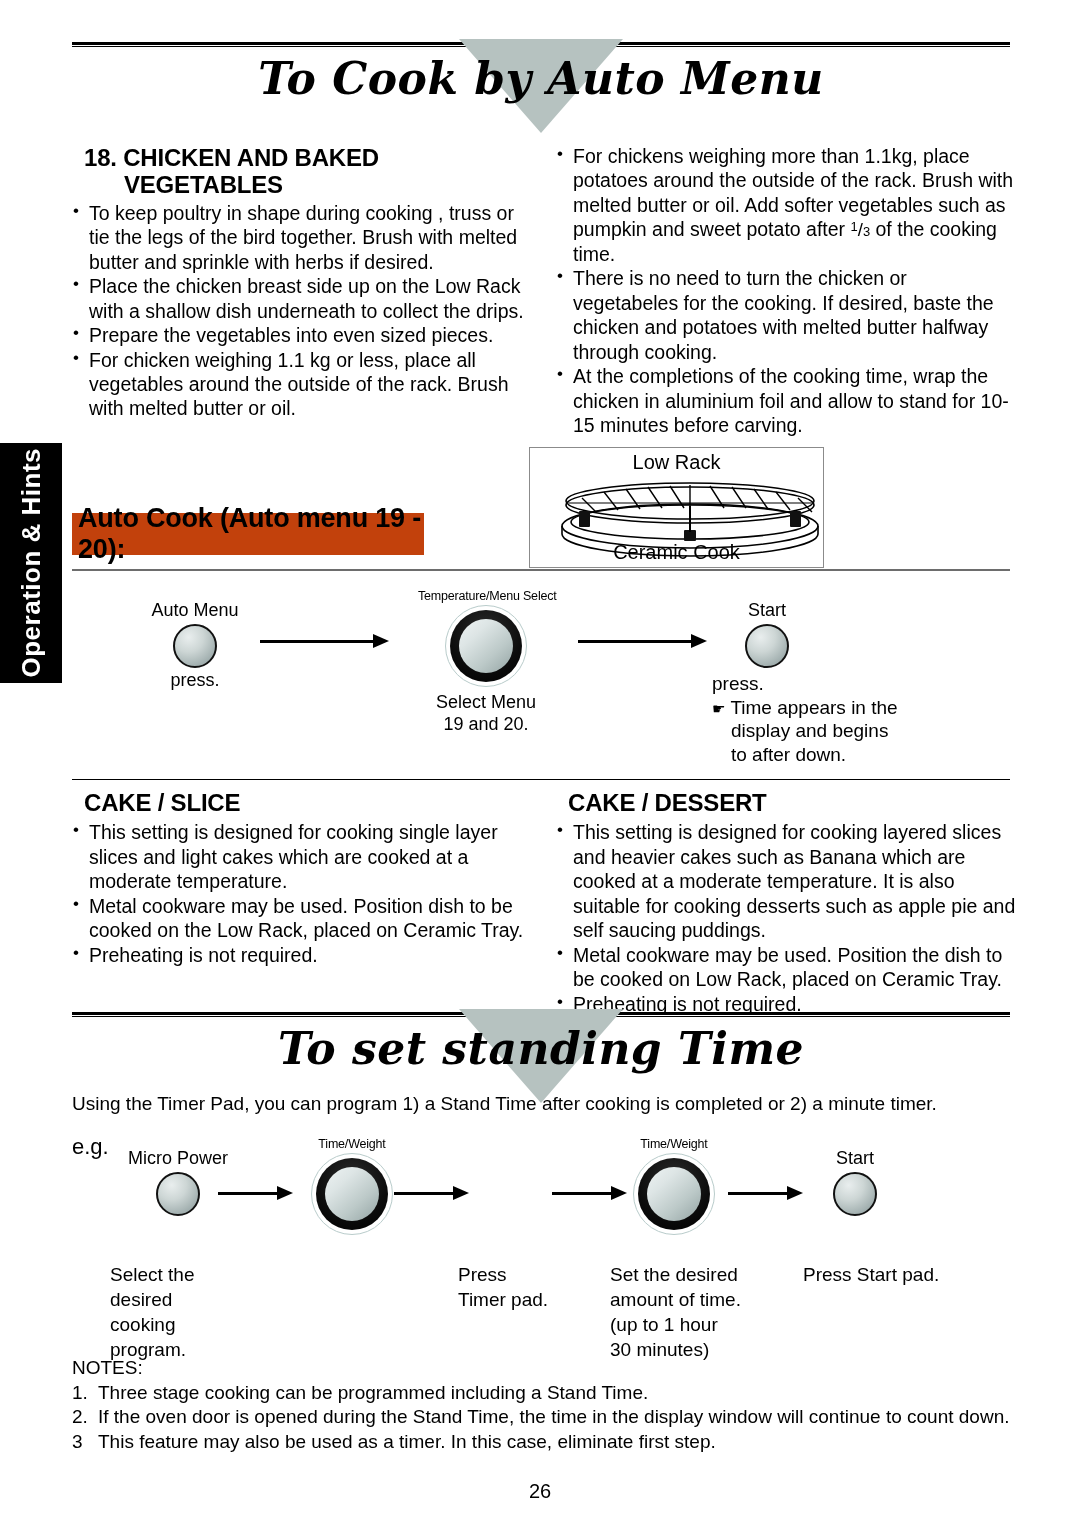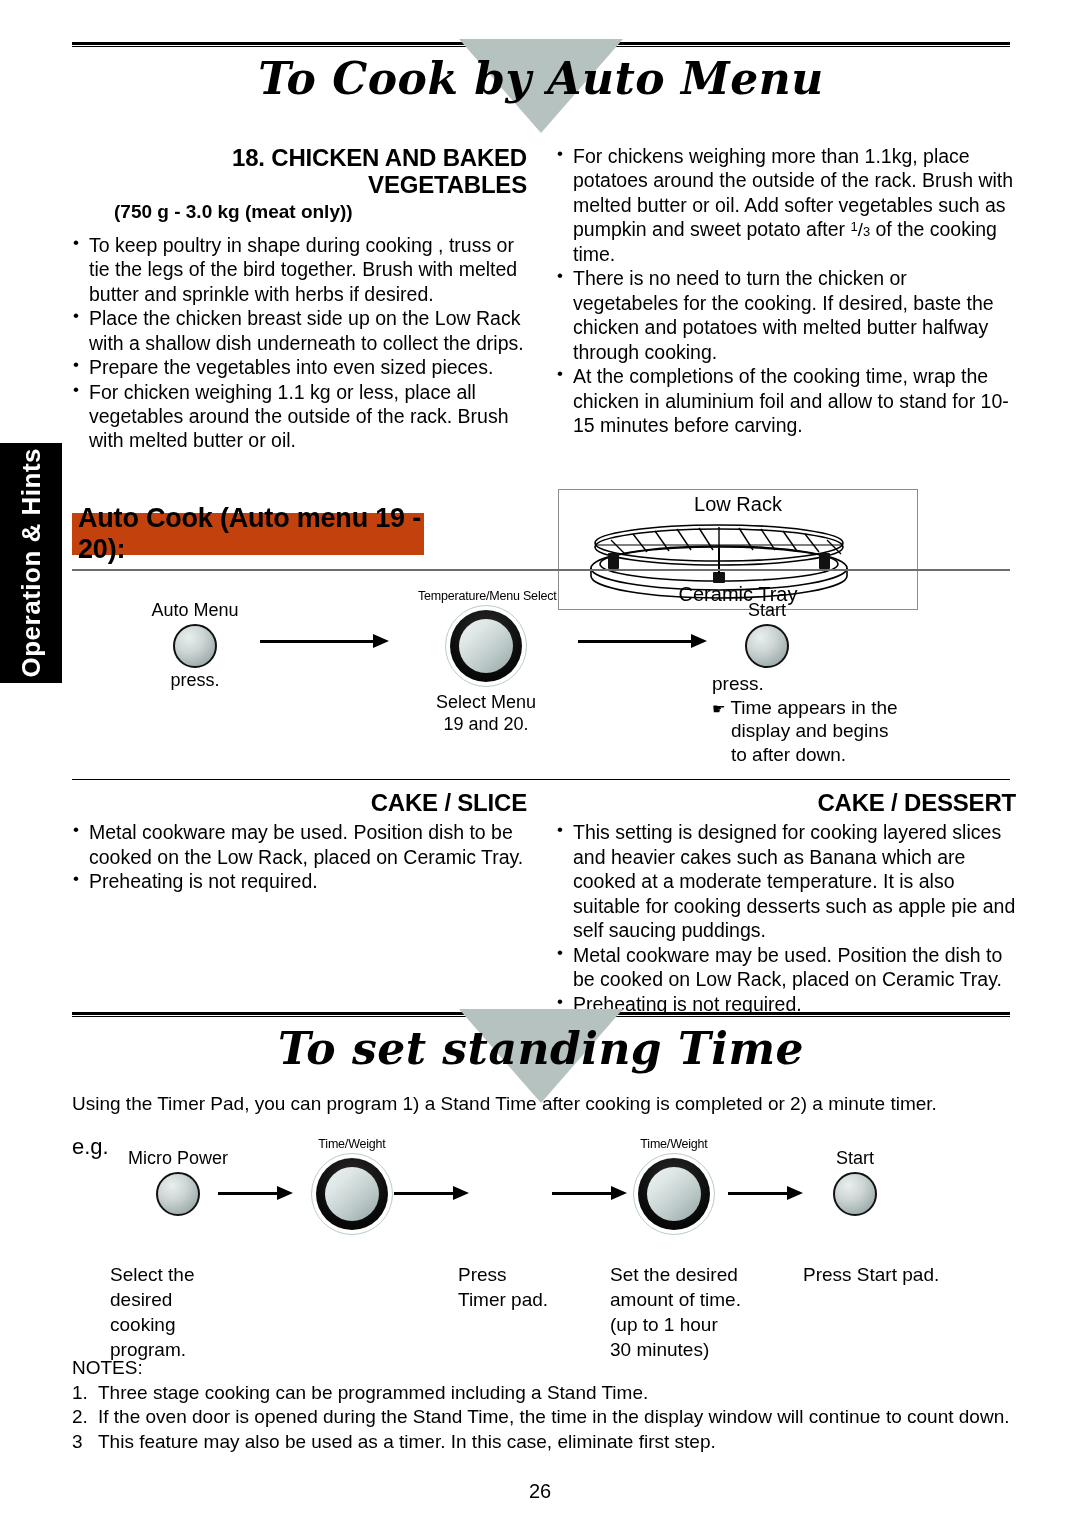--- a/index.html
+++ b/index.html
@@ -93,21 +93,20 @@
   
   .col-left  { position: absolute; left: 72px;  width: 455px; }
   .col-right { position: absolute; left: 556px; width: 460px; }
 
   h2.sec-head {
     font-size: 24px;
     font-weight: bold;
     margin: 0 0 2px 12px;
     line-height: 1.14;
     letter-spacing: -0.2px;
-    text-align: right;
   }
   h2.sec-head .indent { display: block; padding-left: 40px; }
   .subhead {
     font-size: 19px;
     font-weight: bold;
     padding-left: 42px;
     margin: 1px 0 10px 0;
   }
 
   ul.bullets { margin: 0; padding: 0; list-style: none; }
@@ -125,27 +124,26 @@
     top: -1px;
     font-size: 17px;
   }
   .frac { font-size: 0.95em; }
   .frac sup { font-size: 0.7em; vertical-align: 0.42em; }
   .frac sub { font-size: 0.7em; vertical-align: 0.02em; }
 
   
   .lowrack-box {
     position: absolute;
-    left: 558px;
+    left: 529px;
     top: 447px;
-    width: 360px;
+    width: 295px;
     height: 121px;
     border: 1px solid #8b8b8b;
     background: #fff;
-    margin-top: 42px;
   }
   .lowrack-box .lbl {
     position: absolute;
     width: 100%;
     text-align: center;
     font-size: 20px;
   }
   .lowrack-box .lbl.top { top: 3px; }
   .lowrack-box .lbl.bottom { bottom: 3px; }
   .lowrack-box svg { position: absolute; left: 0; top: 0; }
@@ -287,21 +285,20 @@
       <div class="tri"></div>
       <div class="title">To Cook by  Auto Menu</div>
     </div>
   </div>
 
   <div class="col-left" style="top:144px;">
     <h2 class="sec-head">
       <span>18. CHICKEN AND BAKED</span>
       <span class="indent">VEGETABLES</span>
     </h2>
-    <div class="subhead">(750 g - 3.0 kg (meat only))</div>
     <ul class="bullets">
       <li>To keep poultry in shape during cooking , truss or tie the legs of the bird together. Brush with melted butter and sprinkle with herbs if desired.</li>
       <li>Place the chicken breast side up on the Low Rack with a shallow dish underneath to collect the drips.</li>
       <li>Prepare the vegetables into even sized pieces.</li>
       <li>For chicken weighing 1.1 kg or less, place all vegetables around the outside of the rack. Brush with melted butter or oil.</li>
     </ul>
   </div>
 
   <div class="col-right" style="top:144px;">
     <ul class="bullets">
@@ -326,21 +323,21 @@
         <path d="M52 50 L66 64 M74 44 L88 62 M96 41 L110 61 M118 39 L132 60 M140 38 L154 60 M160 37 L160 60 M180 38 L194 60 M202 39 L216 60 M224 41 L238 61 M246 44 L260 62 M268 50 L282 64" stroke-width="1.4"></path>
         <path d="M36 55 L284 55" stroke-width="1.2"></path>
       </g>
       <g fill="#111">
         <rect x="49" y="63" width="11" height="16" rx="1"></rect>
         <rect x="260" y="63" width="11" height="16" rx="1"></rect>
         <rect x="154" y="82" width="12" height="11" rx="1"></rect>
       </g>
       <line x1="160" y1="58" x2="160" y2="84" stroke="#000" stroke-width="2"></line>
     </svg>
-    <div class="lbl bottom">Ceramic Tray</div>
+    <div class="lbl bottom">Ceramic Cook</div>
   </div>
 
   <div class="band-head">
     <span>Auto Cook (Auto menu 19 - 20):</span>
   </div>
   <div class="rule-full" style="top:569px;"></div>
 
   <div class="flow" style="left:0; top:586px; width:1080px; height:180px;">
 
     <div class="node" style="left:140px; top:14px; width:110px;">
@@ -377,20 +374,21 @@
       <div class="below" style="padding-left:19px;">display and  begins</div>
       <div class="below" style="padding-left:19px;">to after down.</div>
     </div>
   </div>
 
   <div class="rule-thin" style="top:779px;"></div>
 
   <div class="col-left" style="top:789px;">
     <h2 class="sec-head" style="margin-bottom:4px;">CAKE / SLICE</h2>
     <ul class="bullets">
+      <li>This setting is designed for cooking single layer slices and light cakes which are cooked at a moderate temperature.</li>
       <li>Metal cookware may be used. Position dish to be cooked on the Low Rack, placed on Ceramic Tray.</li>
       <li>Preheating is not required.</li>
     </ul>
   </div>
 
   <div class="col-right" style="top:789px;">
     <h2 class="sec-head" style="margin-bottom:4px;">CAKE / DESSERT</h2>
     <ul class="bullets">
       <li>This setting is designed for cooking layered slices and heavier cakes such as Banana which are cooked at a moderate temperature. It is also suitable for cooking desserts such as apple pie and self saucing puddings.</li>
       <li>Metal cookware may be used. Position the dish to be cooked on Low Rack, placed on Ceramic Tray.</li>

